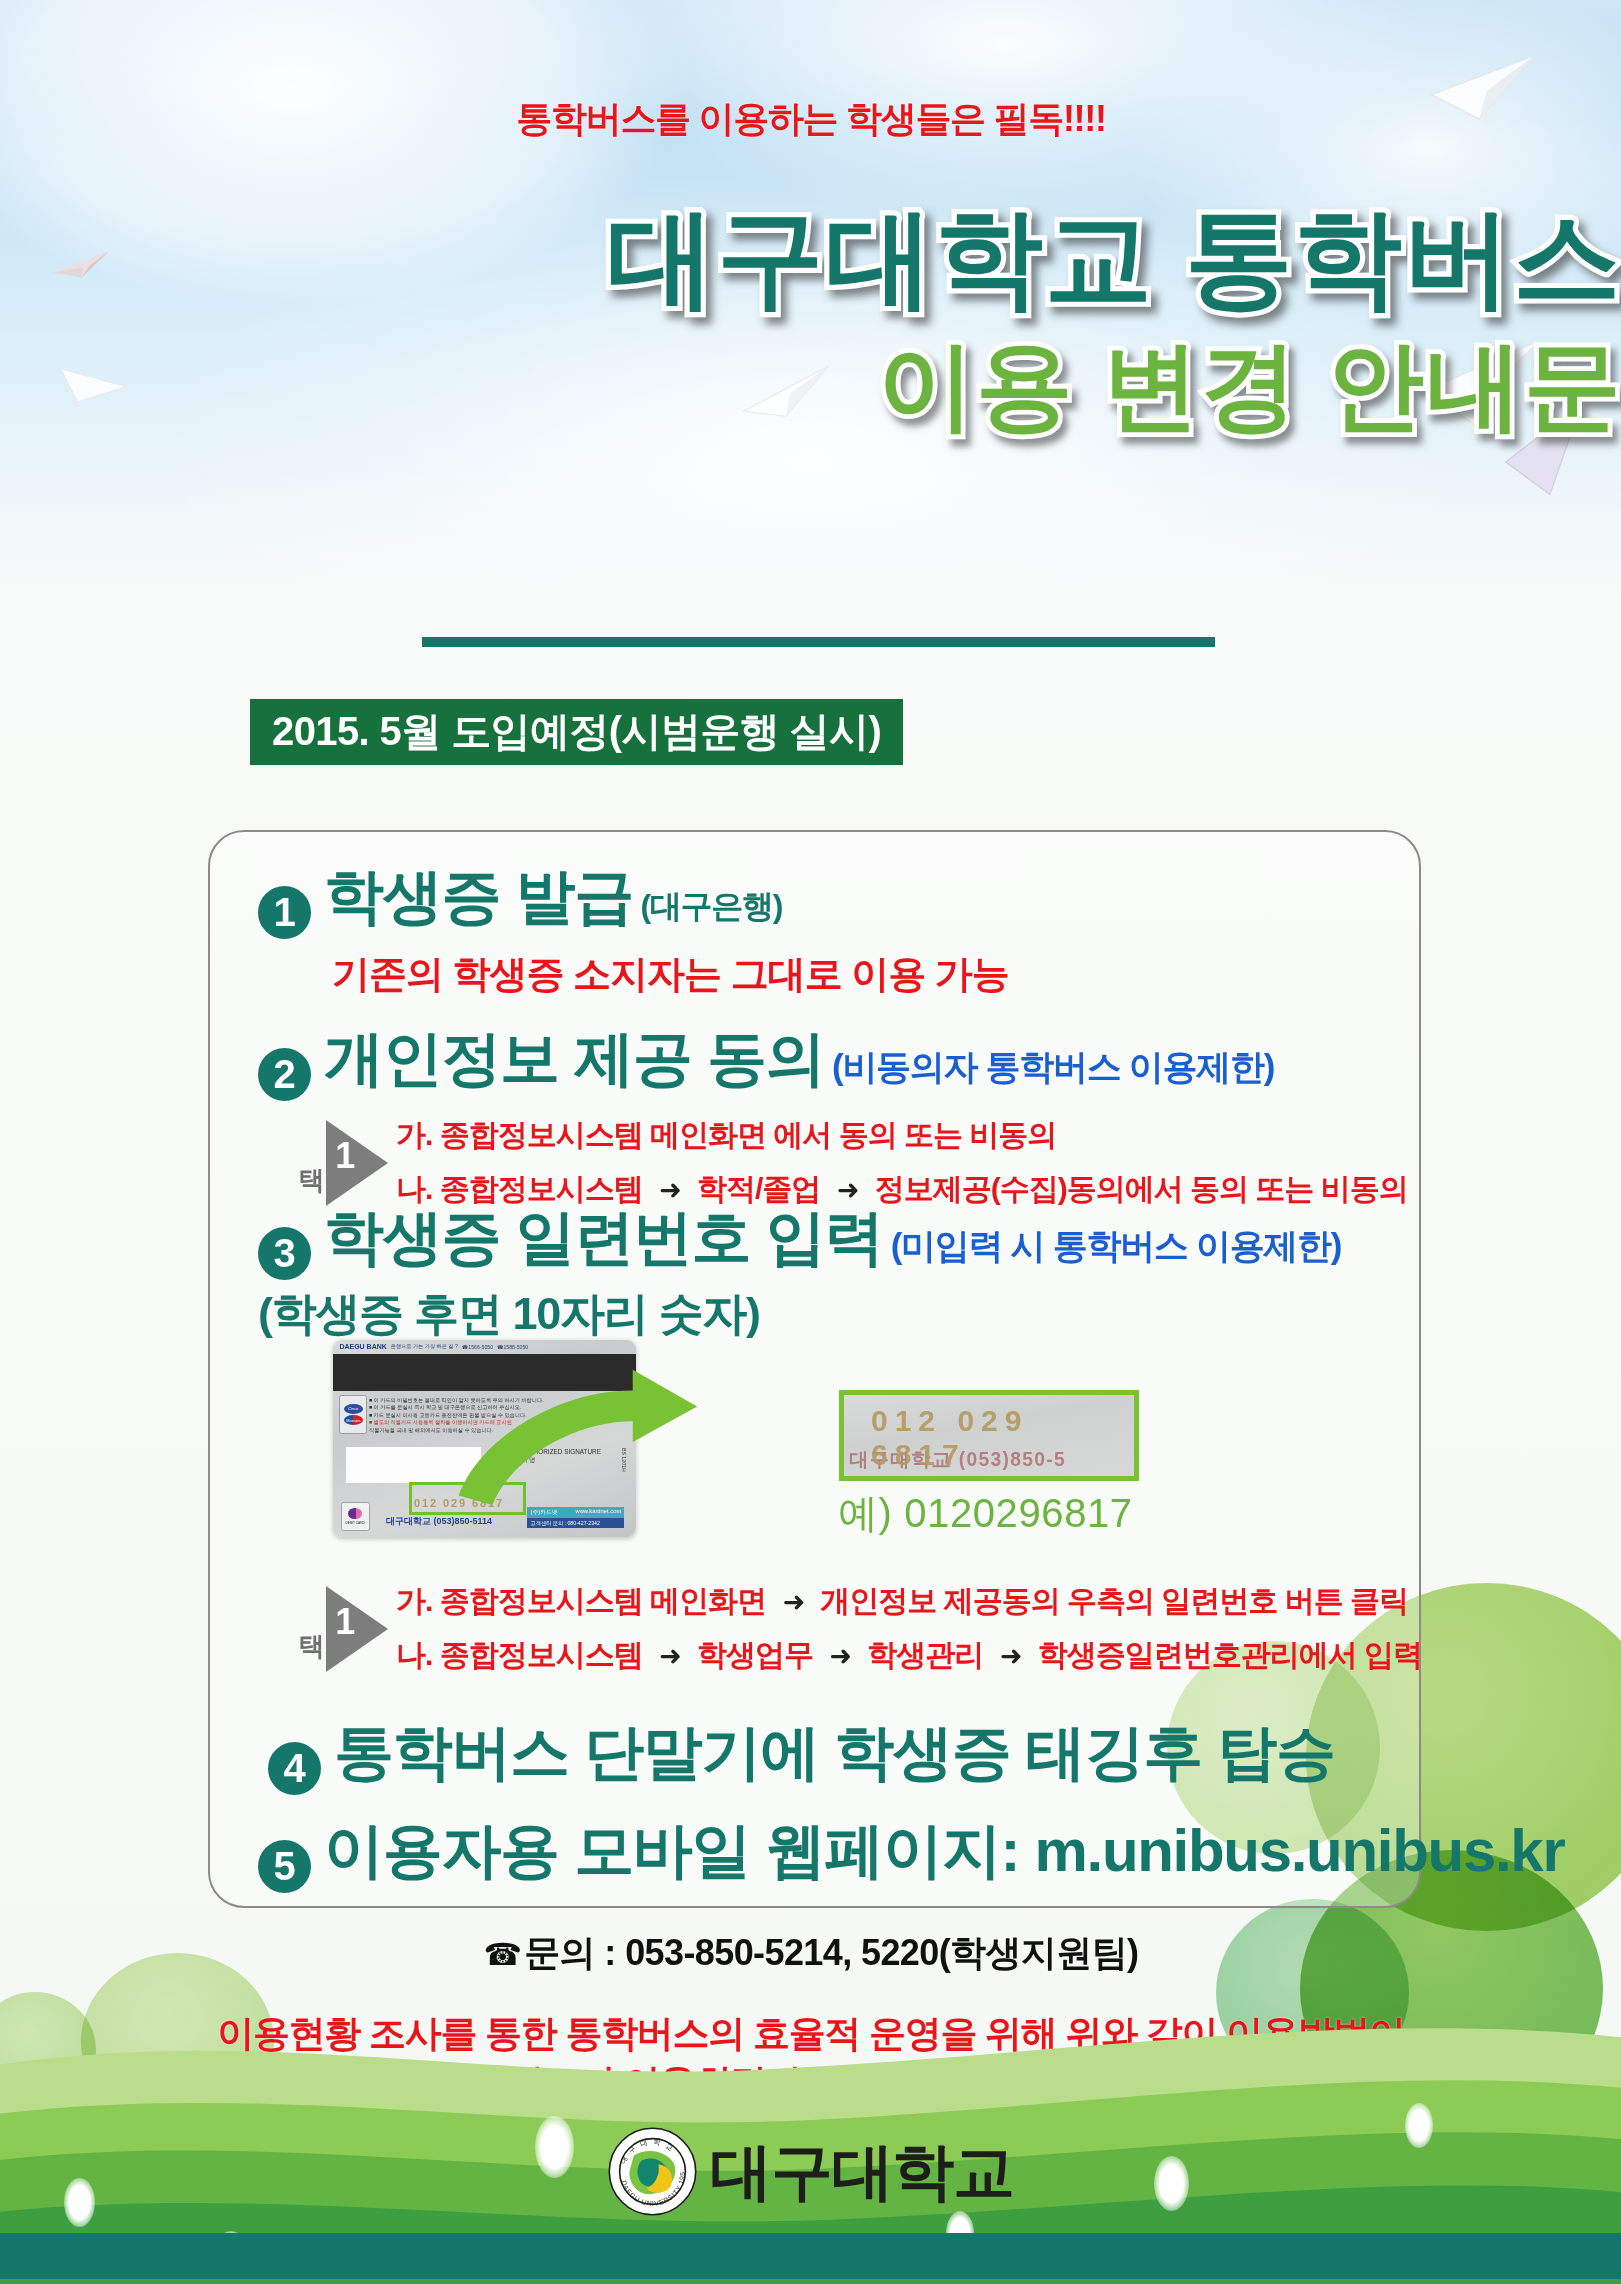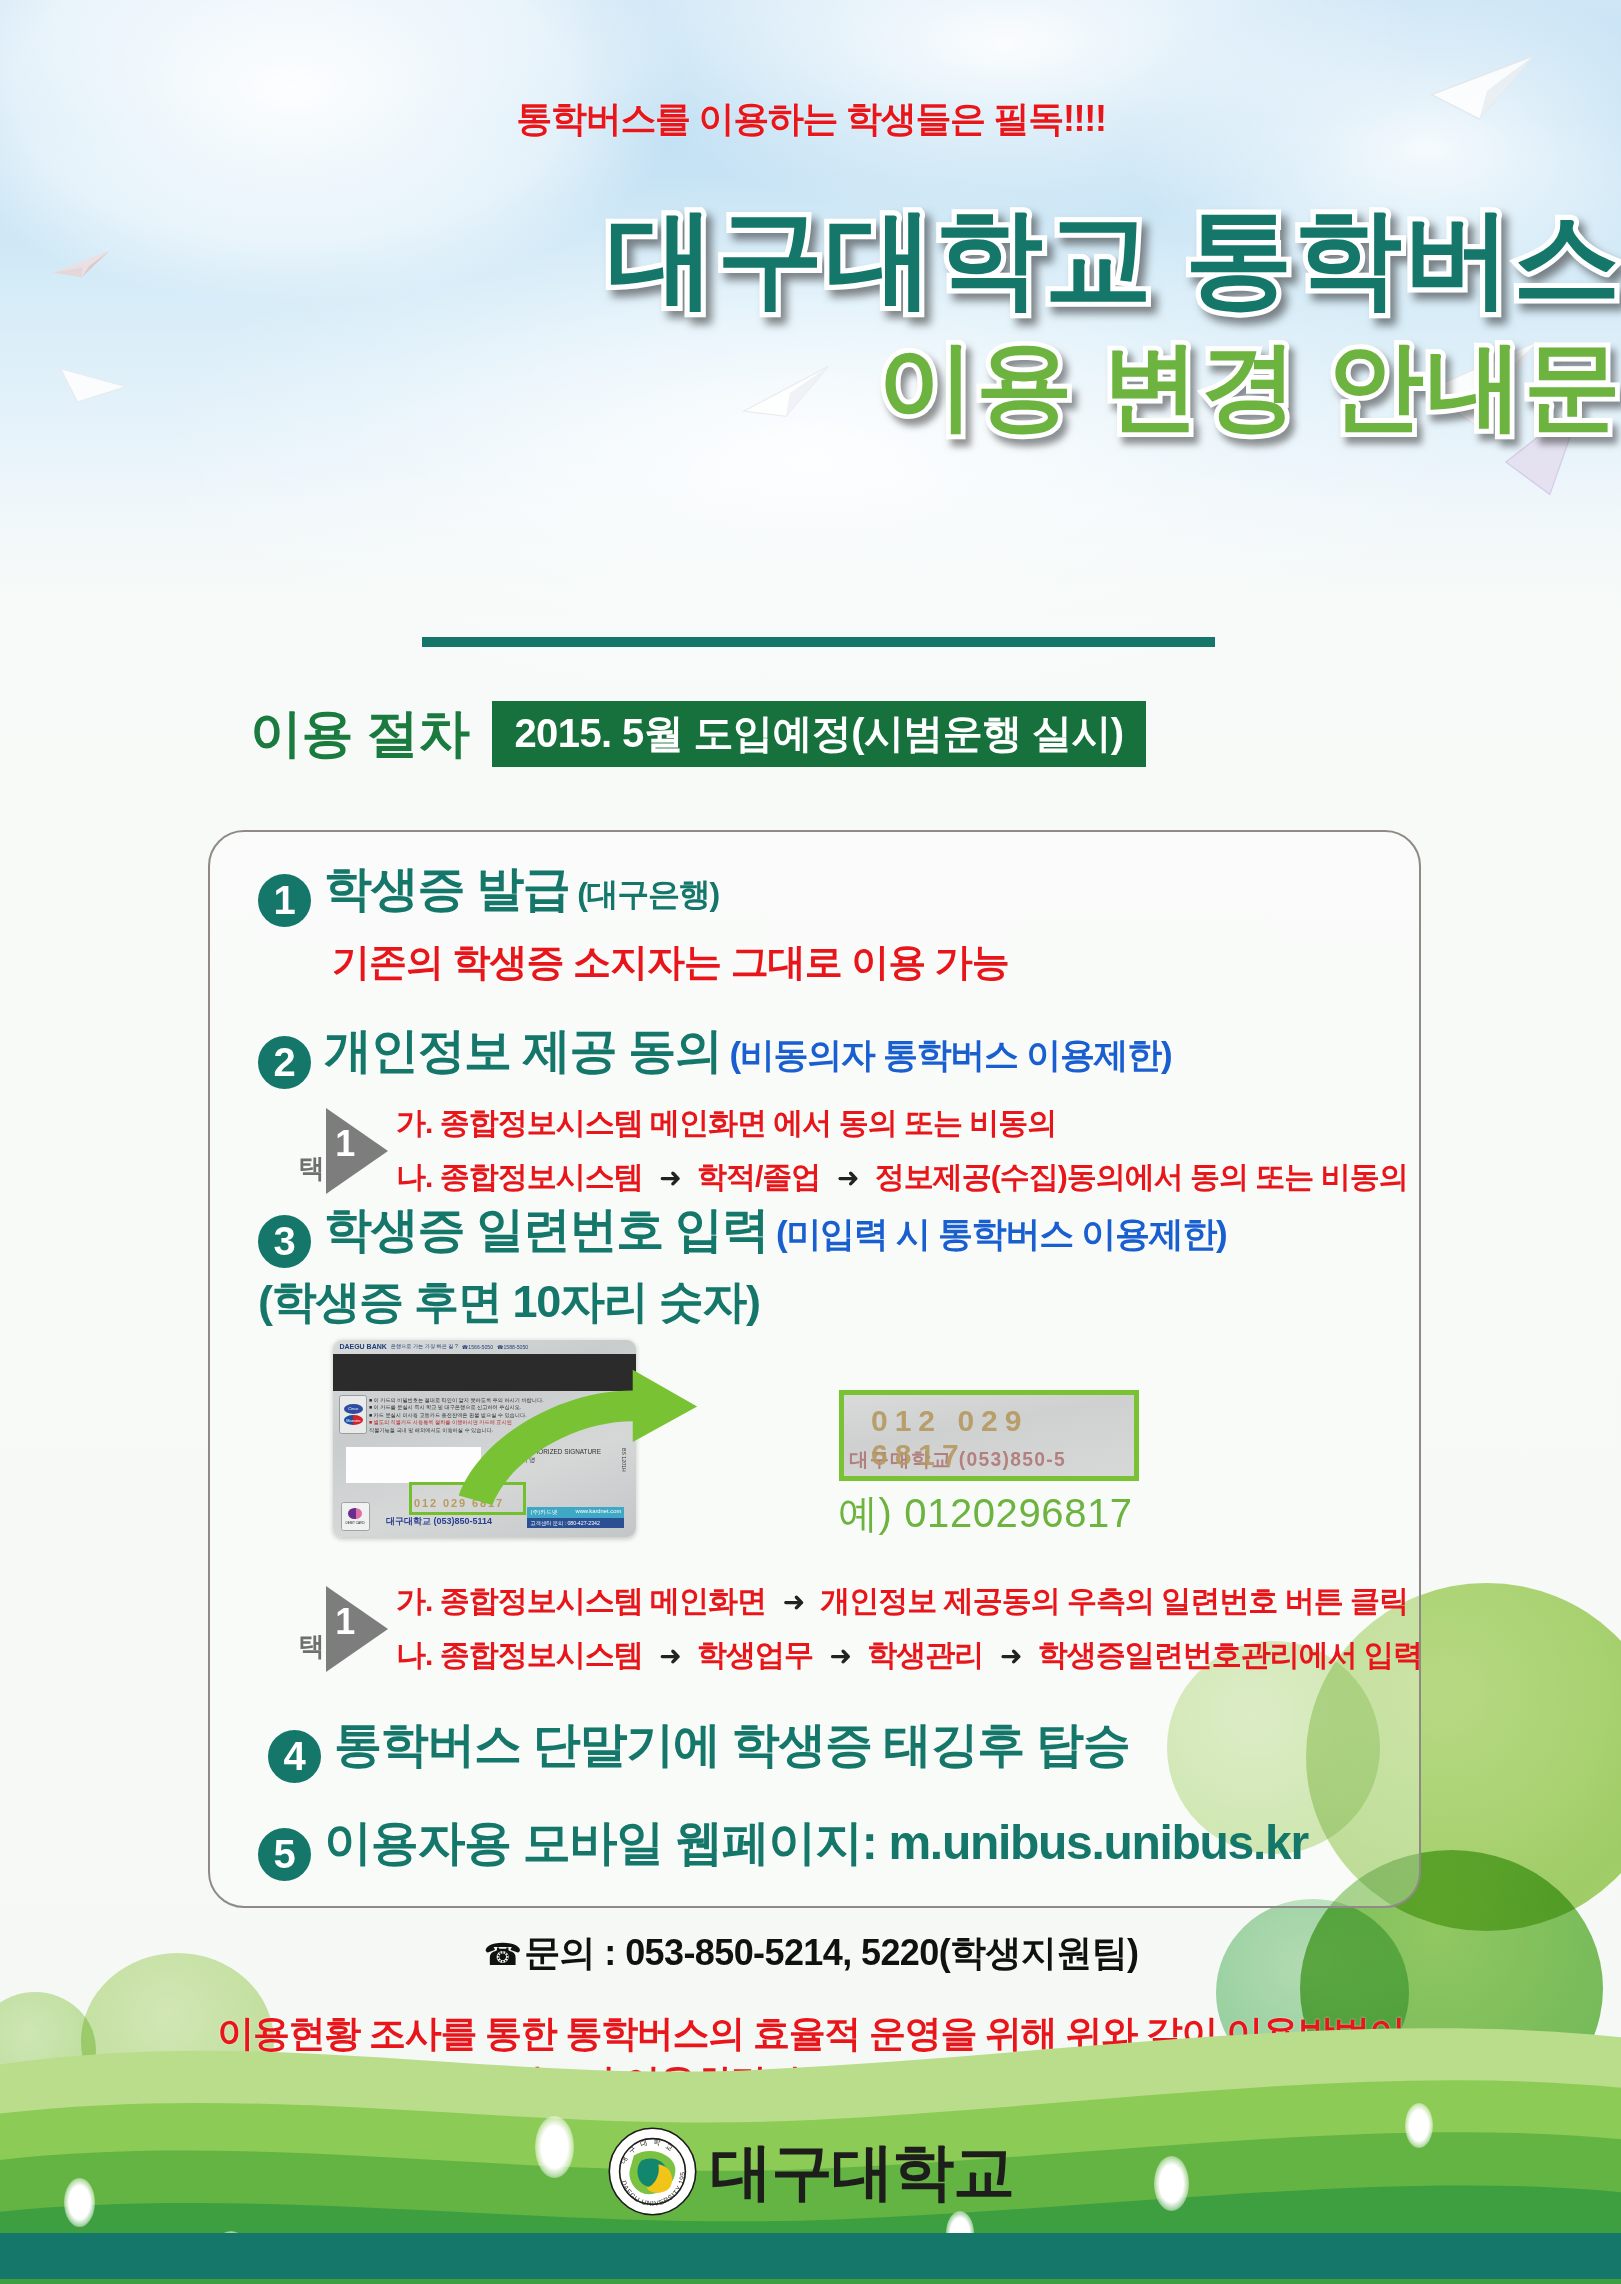--- a/index.html
+++ b/index.html
@@ -193,21 +193,21 @@
     font-size: 40px;
     font-weight: bold;
     line-height: 53px;
     text-align: center;
     vertical-align: -9px;
     margin-right: 13px;
   }
   .step-head { white-space: nowrap; }
   .step-title {
     color: #14776a;
-    font-size: 48px;
+    font-size: 60px;
     font-weight: bold;
     letter-spacing: -1.3px;
   }
   .step-note-blue {
     color: #1a5fd0;
     font-size: 35px;
     font-weight: bold;
     letter-spacing: -1.3px;
     margin-left: 7.7px;
   }
@@ -437,21 +437,20 @@
   <div class="kicker">통학버스를 이용하는 학생들은 필독!!!!</div>
 
   <div class="title-wrap">
     <div class="title-main">대구대학교 통학버스</div>
     <div class="title-sub">이용 변경 안내문</div>
   </div>
 
   <div class="divider"></div>
 
   <div class="sect-row">
-    <div class="sect-label">이용 절차</div>
     <div class="sect-chip">2015. 5월 도입예정(시범운행 실시)</div>
   </div>
 
   <div class="card"></div>
 
   <div class="step" style="left:258px; top:857px;">
     <div class="step-head">
       <span class="num">1</span><span class="step-title">학생증 발급</span><span class="step-note-teal">(대구은행)</span>
     </div>
     <div class="step-sub-red">기존의 학생증 소지자는 그대로 이용 가능</div>

